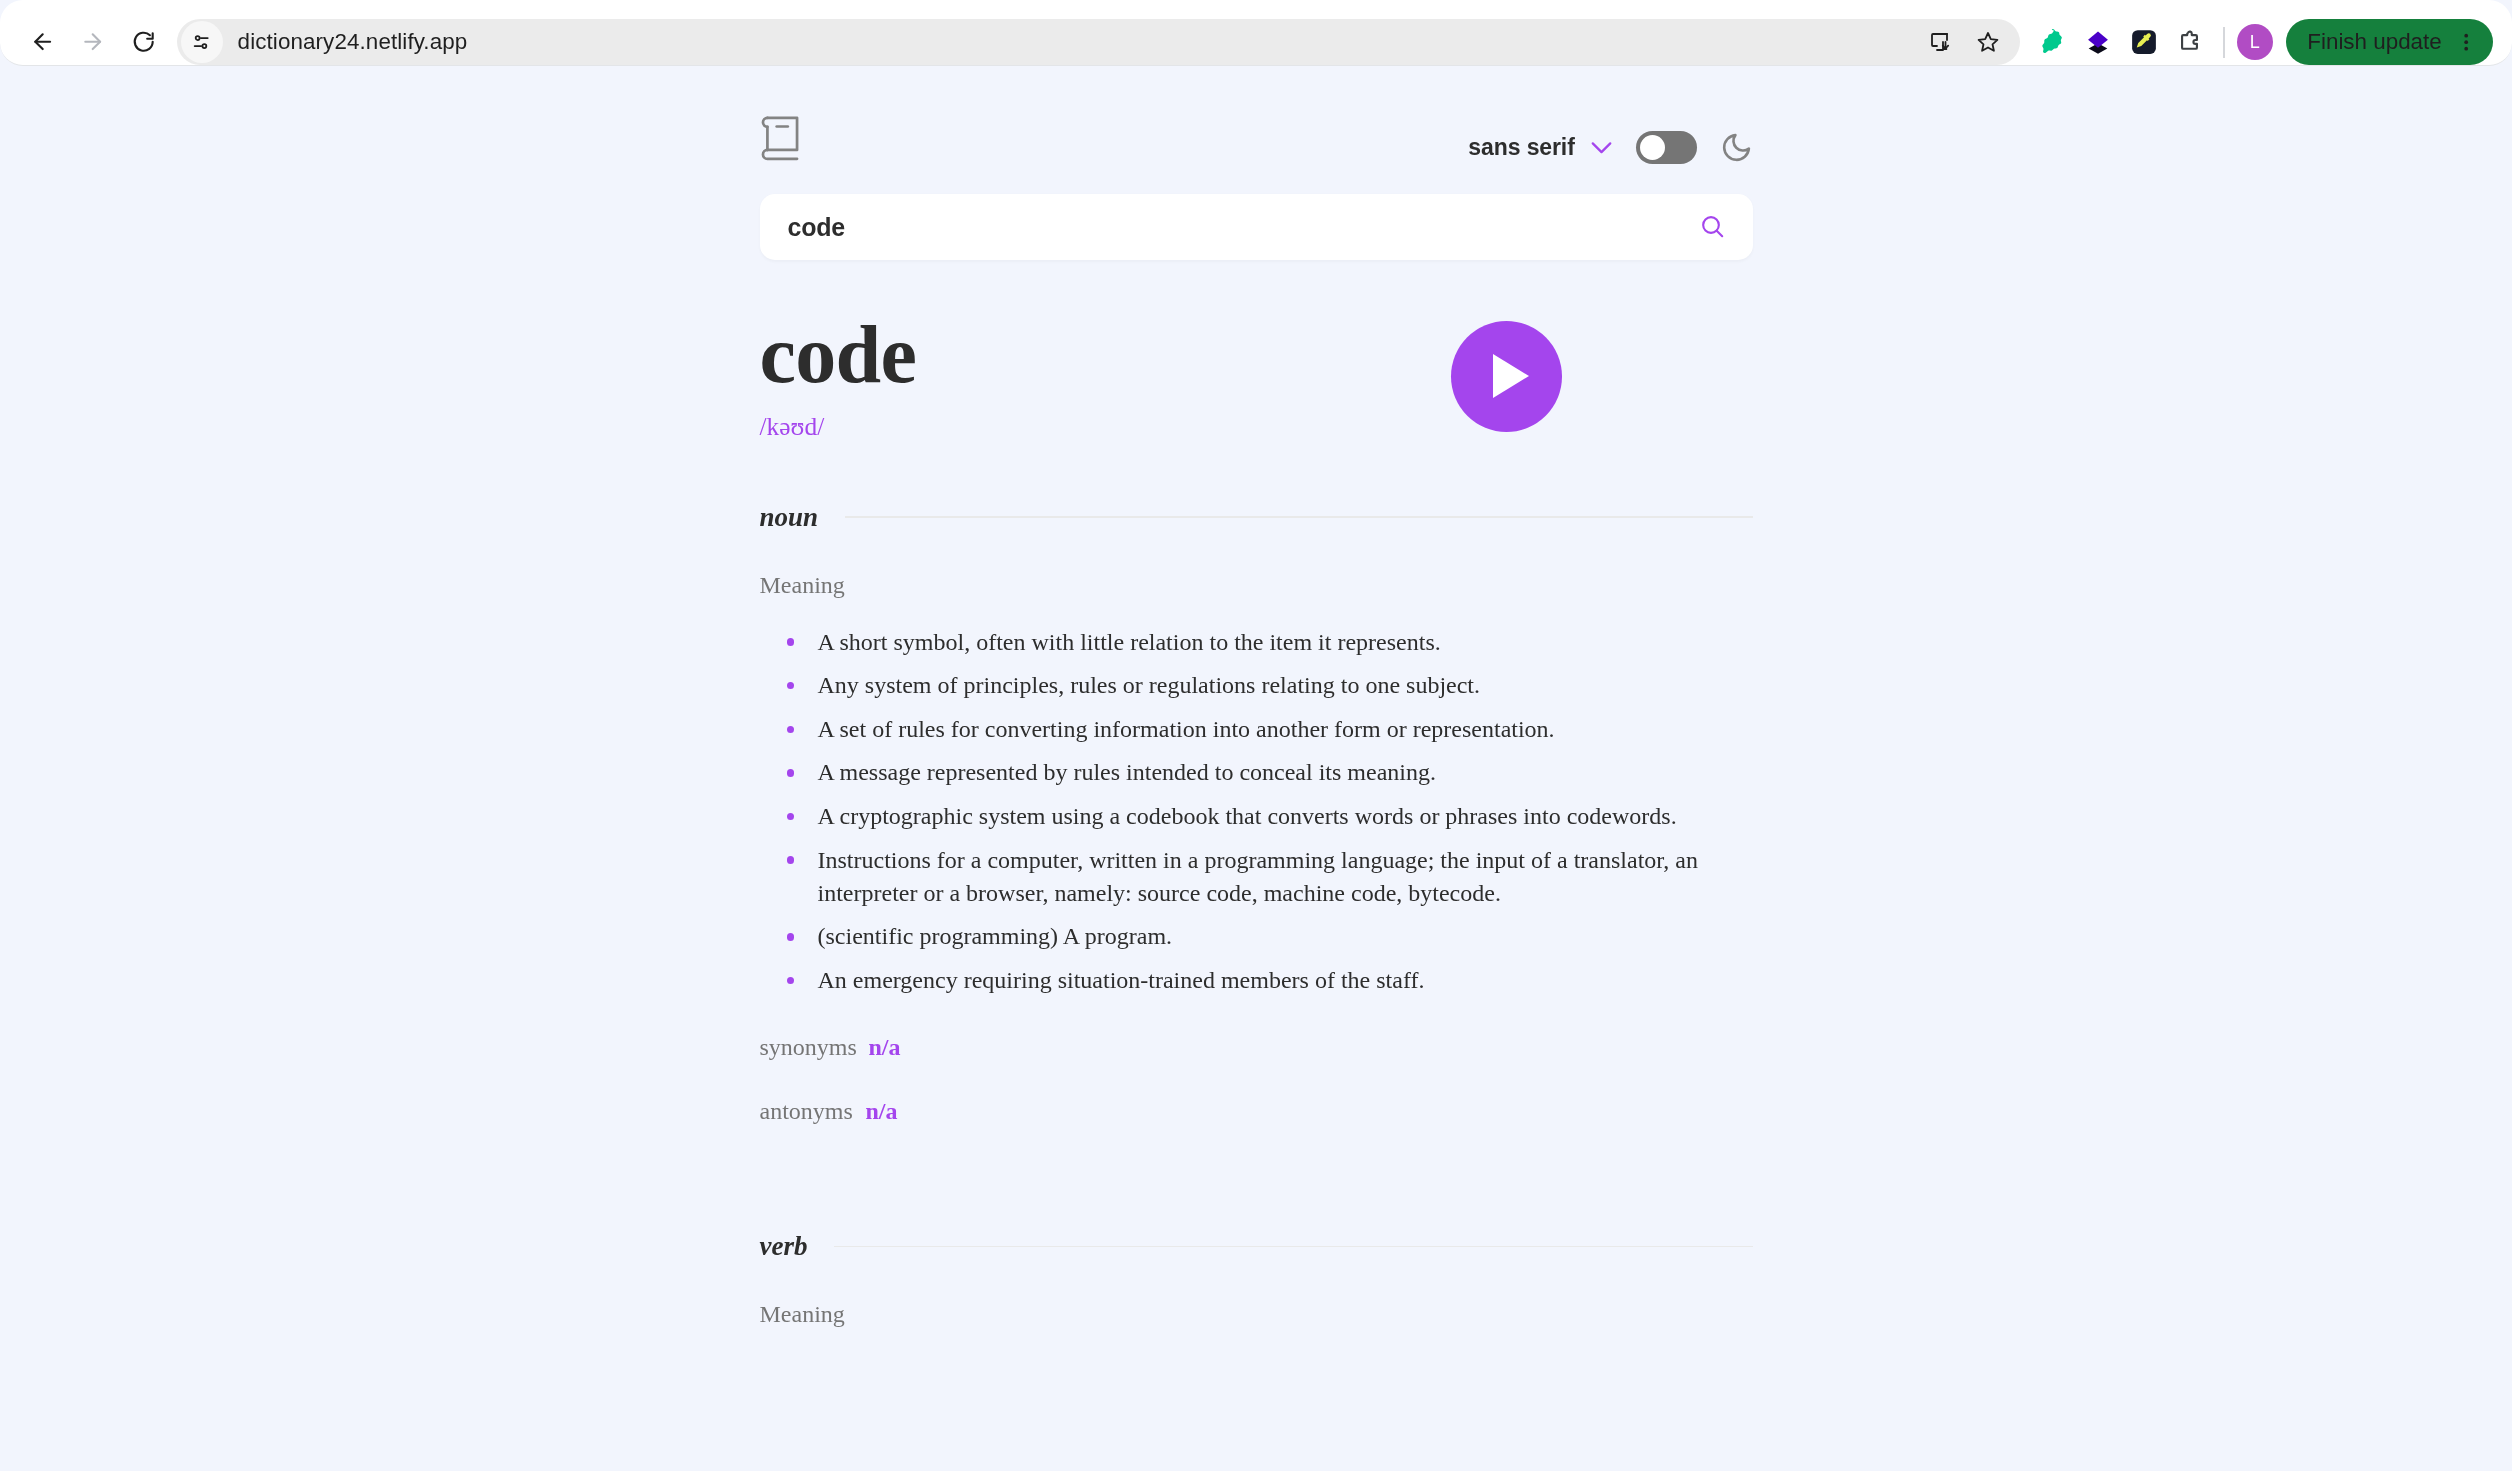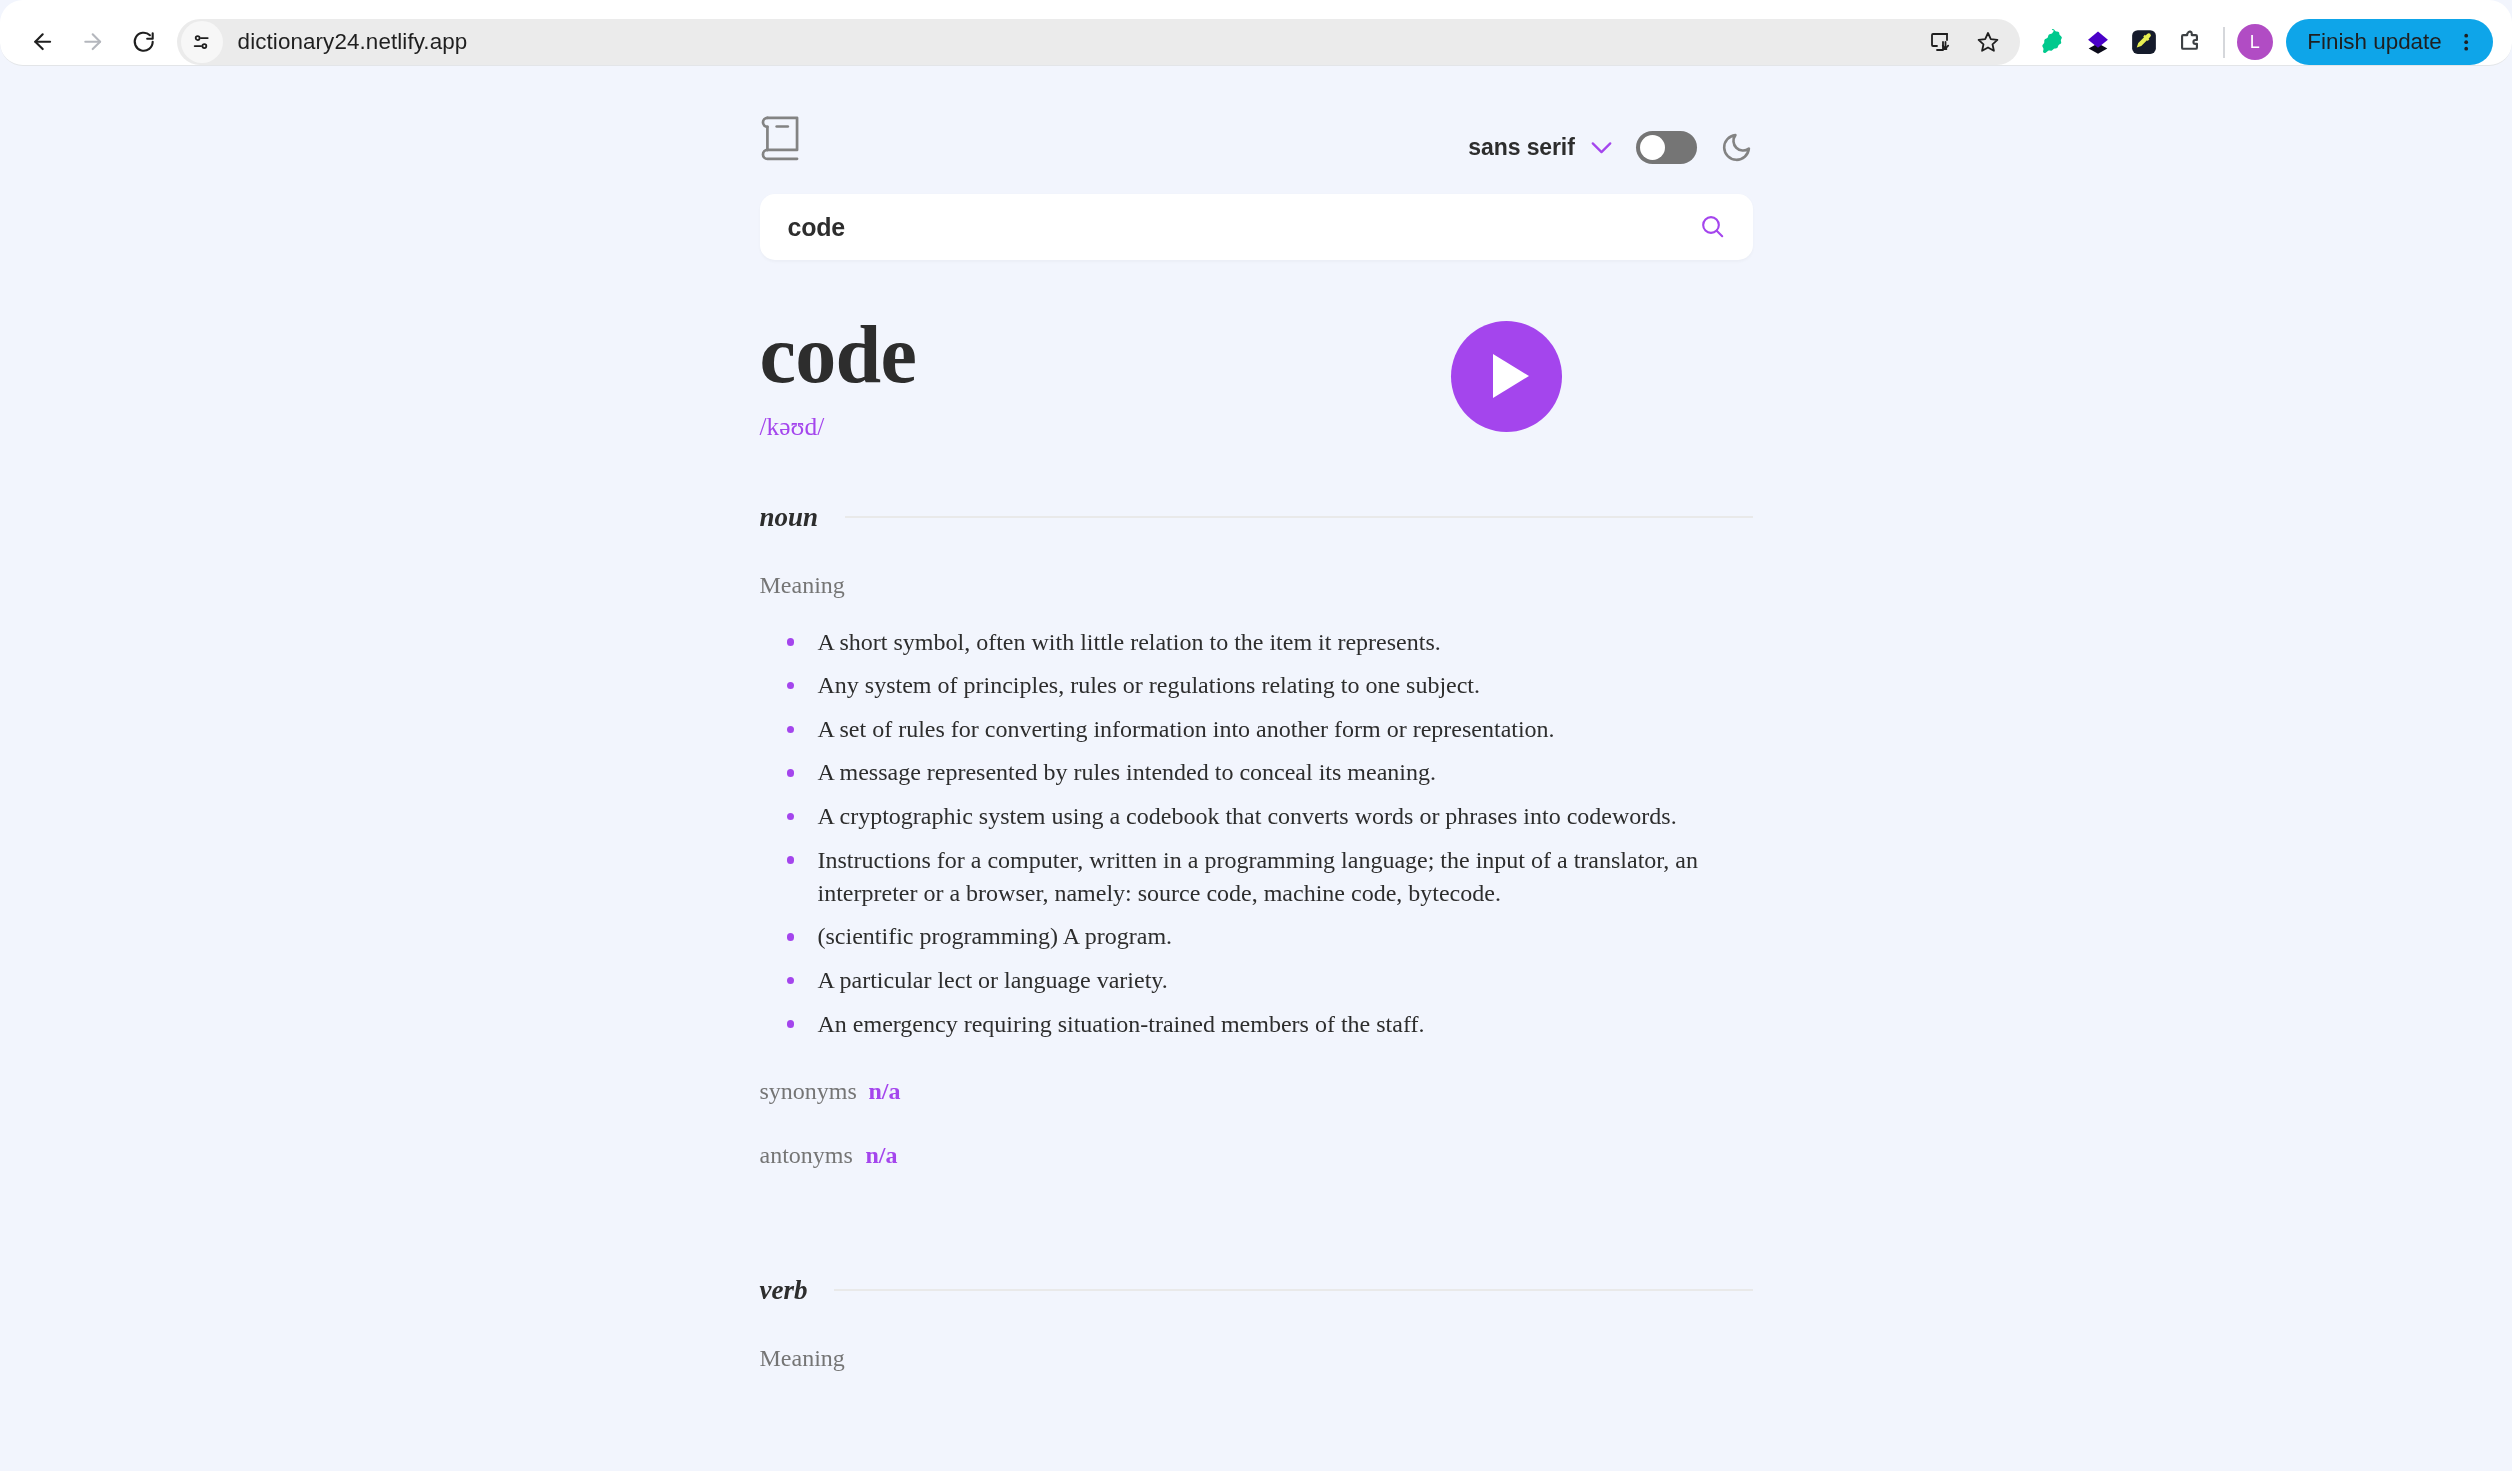--- a/index.html
+++ b/index.html
@@ -129,21 +129,21 @@
     color: #fff;
     display: flex;
     align-items: center;
     justify-content: center;
     font-size: 18px;
     flex: 0 0 auto;
   }
 
   .finish-update {
     height: 46px;
-    background: #0ea5e9;
+    background: #15803d;
     border-radius: 25.4px;
     display: flex;
     align-items: center;
     gap: 13.5px;
     padding: 0 15px 0 21px;
     margin-left: 10.5px;
     cursor: pointer;
   }
 
   .finish-update-label {
@@ -535,21 +535,20 @@
       <div class="meaning-label">Meaning</div>
 
       <ul class="def-list">
         <li class="def-item">A short symbol, often with little relation to the item it represents.</li>
         <li class="def-item">Any system of principles, rules or regulations relating to one subject.</li>
         <li class="def-item">A set of rules for converting information into another form or representation.</li>
         <li class="def-item">A message represented by rules intended to conceal its meaning.</li>
         <li class="def-item">A cryptographic system using a codebook that converts words or phrases into codewords.</li>
         <li class="def-item">Instructions for a computer, written in a programming language; the input of a translator, an interpreter or a browser, namely: source code, machine code, bytecode.</li>
         <li class="def-item">(scientific programming) A program.</li>
-        <li class="def-item">A particular lect or language variety.</li>
         <li class="def-item">An emergency requiring situation-trained members of the staff.</li>
       </ul>
 
       <div class="rel-row">
         <span class="rel-label">synonyms</span>
         <span class="rel-values">n/a</span>
       </div>
 
       <div class="rel-row antonyms">
         <span class="rel-label">antonyms</span>

